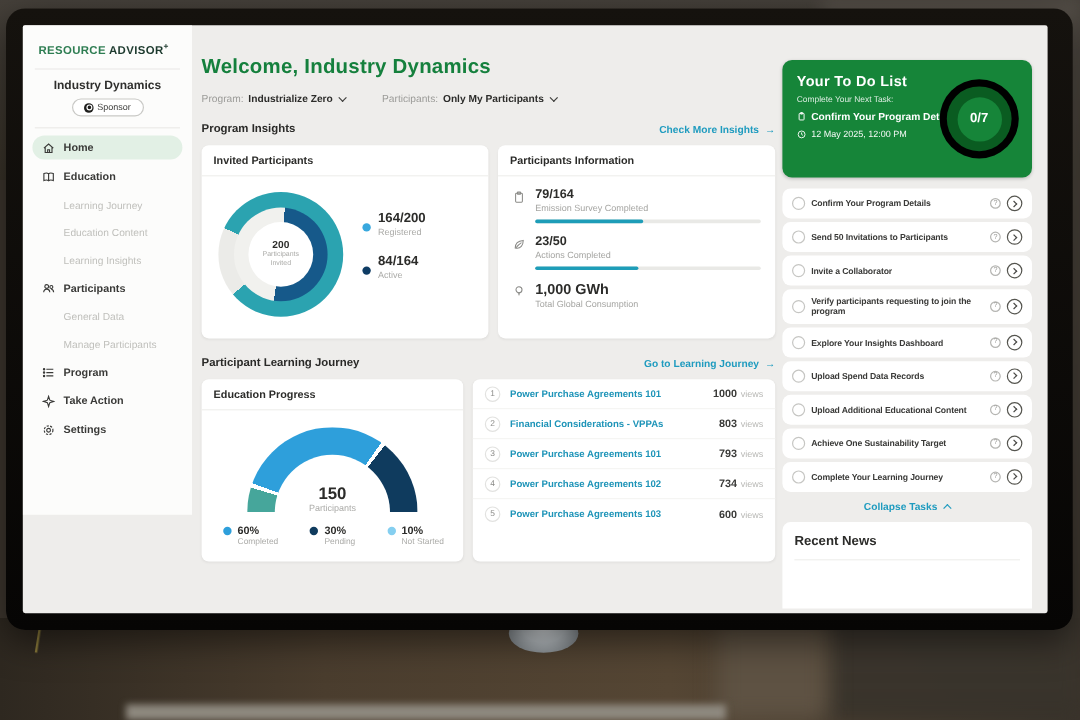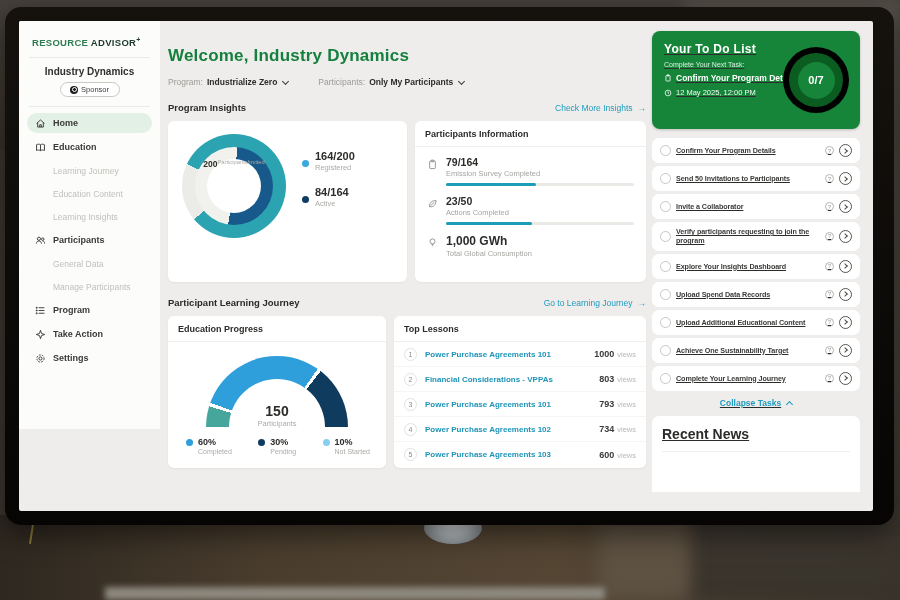--- a/index.html
+++ b/index.html
@@ -57,34 +57,34 @@
   .main { position:absolute; left:149px; top:0; width:478px; height:490px; }
   .main h1 { margin-top:25px; font-size:17px; font-weight:bold; color:#15803d; letter-spacing:.2px; }
   .filters { display:flex; gap:30px; margin-top:11px; font-size:8.5px; align-items:center; }
   .f-group { display:flex; align-items:center; }
   .f-label { color:#9b9b98; }
   .f-value { font-weight:bold; color:#2c2c2a; margin-left:4px; }
   .chev { display:inline-block; width:5px; height:5px; border-right:1.4px solid #3c3c3a;
           border-bottom:1.4px solid #3c3c3a; transform:rotate(45deg); margin:-2px 0 0 6px; }
   .secrow { display:flex; justify-content:space-between; align-items:center; margin-top:15px; }
   .sec-title { font-size:9.5px; font-weight:bold; color:#2a2a28; }
-  .sec-link { font-size:8.5px; font-weight:normal; color:#1e9bbf; display:flex; align-items:flex-end; gap:5px; cursor:pointer; }
+  .sec-link { font-size:8.5px; font-weight:bold; color:#1e9bbf; display:flex; align-items:flex-end; gap:5px; cursor:pointer; }
   .cards { display:flex; gap:8px; margin-top:8px; align-items:stretch; }
   .card { background:#fff; border-radius:6px; box-shadow:0 1px 2px rgba(0,0,0,.05); }
   .card-h { padding:8px 10px 7px; border-bottom:1px solid #efefed; font-size:9px; font-weight:bold; color:#2c2c2a; }
 
   
   .card-invited { width:245px; height:161px; }
   .inv-body { display:flex; align-items:center; gap:16px; padding:13px 10px 0 14px; }
   .donut { position:relative; width:104px; height:104px; border-radius:50%;
            background:conic-gradient(from 295deg, #2ba3b0 0 var(--p), #ebebe8 var(--p) 100%); }
   .donut-in { position:absolute; inset:13px; border-radius:50%;
               background:conic-gradient(from 5deg, #16598a 0 var(--q), #f1f1ee var(--q) 100%); }
   .donut-hole { position:absolute; inset:25px; border-radius:50%; background:#fff;
-                display:flex; flex-direction:row; justify-content:center; }
+                display:flex; flex-direction:column; align-items:center; justify-content:center; }
   .donut-hole .v { font-size:8.5px; font-weight:bold; color:#2c2c2a; }
   .donut-hole .l { font-size:5.8px; color:#ababa8; line-height:1.3; }
   .leg-item { display:flex; align-items:center; gap:6px; margin-bottom:14px; }
   .leg-dot { width:7px; height:7px; border-radius:50%; margin-top:4px; flex:none; }
   .leg-v { font-size:11px; font-weight:bold; color:#2c2c2a; }
   .leg-l { font-size:7.5px; color:#ababa8; margin-top:1px; }
 
   
   .card-info { flex:1; height:161px; }
   .info-body { padding:9px 12px 0; }
@@ -116,21 +116,21 @@
   .lesson { display:flex; align-items:center; gap:8px; height:25px; padding:0 10px;
             border-bottom:1px solid #f5f5f3; }
   .lesson:last-child { border-bottom:none;justify-content:space-between; }
   .rank { width:13px; height:13px; border:1px solid #e2e2e0; border-radius:50%; flex:none;
           display:flex; align-items:center; justify-content:center; font-size:7px; color:#8a8a87; }
   .l-title { flex:1; font-size:8px; font-weight:bold; color:#1e94b8; cursor:pointer; }
   .l-views { font-size:9px; font-weight:bold; color:#3a3a38; }
   .l-sfx { font-size:7.5px; color:#b8b8b5; margin-left:3px; font-weight:normal; }
 
   
-  .right { position:absolute; left:633px; top:10px; width:208px;text-decoration:underline; }
+  .right { position:absolute; left:633px; top:29px; width:208px; }
   .todo-card { position:relative; height:98px; border-radius:8px; background:#168539; color:#fff;
                padding:11px 12px; box-shadow:0 1px 3px rgba(0,0,0,.2); }
   .todo-title { font-size:12px; font-weight:bold; letter-spacing:.3px; }
   .todo-sub { font-size:7px; opacity:.85; margin-top:5px; }
   .todo-line { display:flex; align-items:center; gap:4px; margin-top:5px; }
   .todo-task { font-size:8.5px; font-weight:bold; }
   .todo-date { font-size:7.5px; opacity:.95; }
   .ring-outer { position:absolute; right:11px; top:16px; width:66px; height:66px; border-radius:50%;
                 background:#000000; display:flex; align-items:center; justify-content:center; }
   .ring-mid { width:54px; height:54px; border-radius:50%; background:#0a5c21;
@@ -147,21 +147,21 @@
             display:flex; align-items:center; justify-content:center; font-size:6px; color:#9a9a97; }
   .t-go { width:13px; height:13px; border:1.2px solid #55554f; border-radius:50%; flex:none;
           display:flex; align-items:center; justify-content:center; }
   .chev-r { width:4px; height:4px; border-right:1.2px solid #4a4a47; border-bottom:1.2px solid #4a4a47;
             transform:rotate(-45deg); margin-left:-1px; }
   .collapse { display:flex; align-items:center; justify-content:center; gap:6px; margin:7px 0 8px;
               font-size:8.5px; font-weight:bold; color:#1e9bbf; cursor:pointer; }
   .chev-u { width:5px; height:5px; border-right:1.4px solid #1e9bbf; border-bottom:1.4px solid #1e9bbf;
             transform:rotate(-135deg); margin-top:3px; }
   .news { background:#fff; border-radius:7px 7px 0 0; padding:10px 10px 40px; }
-  .news-title { font-size:14px; font-weight:bold; color:#2c2c2a; border-bottom:1px solid #efefed; padding-bottom:9px; }
+  .news-title { font-size:11px; font-weight:bold; color:#2c2c2a; border-bottom:1px solid #efefed; padding-bottom:9px; }
 </style>
 </head>
 <body>
 
 <div class="bg-top"></div>
 <div class="bg-bottom"></div>
 <div class="bg-right"></div>
 <div class="bg-col"></div>
 <div class="desk"></div>
 <div class="cable"></div>
@@ -264,20 +264,21 @@
       <span class="sec-title">Program Insights</span>
       <span class="sec-link">
         <span>Check More Insights</span>
         <span>→</span>
       </span>
     </div>
 
     <div class="cards">
 
       <section class="card card-invited">
+        <div class="card-h">Invited Participants</div>
         <div class="inv-body">
           <div class="donut" style="--p: 82%;">
             <div class="donut-in" style="--q: 51%;"></div>
             <div class="donut-hole">
               <span class="v">200</span>
               <span class="l">Participants</span>
               <span class="l">Invited</span>
             </div>
           </div>
           <div>
@@ -381,21 +382,20 @@
             <span class="d" style="background: rgb(133, 207, 240);"></span>
             <span>
                   <div class="p">10%</div>
                   <div class="t">Not Started</div>
                 </span>
           </div>
         </div>
       </section>
 
       <section class="card card-lessons">
-        <div class="card-h">Top Lessons</div>
         <div class="lesson">
           <span class="rank">1</span>
           <span class="l-title">Power Purchase Agreements 101</span>
           <span class="l-views"><span>1000</span><span class="l-sfx">views</span></span>
         </div>
         <div class="lesson">
           <span class="rank">2</span>
           <span class="l-title">Financial Considerations - VPPAs</span>
           <span class="l-views"><span>803</span><span class="l-sfx">views</span></span>
         </div>

